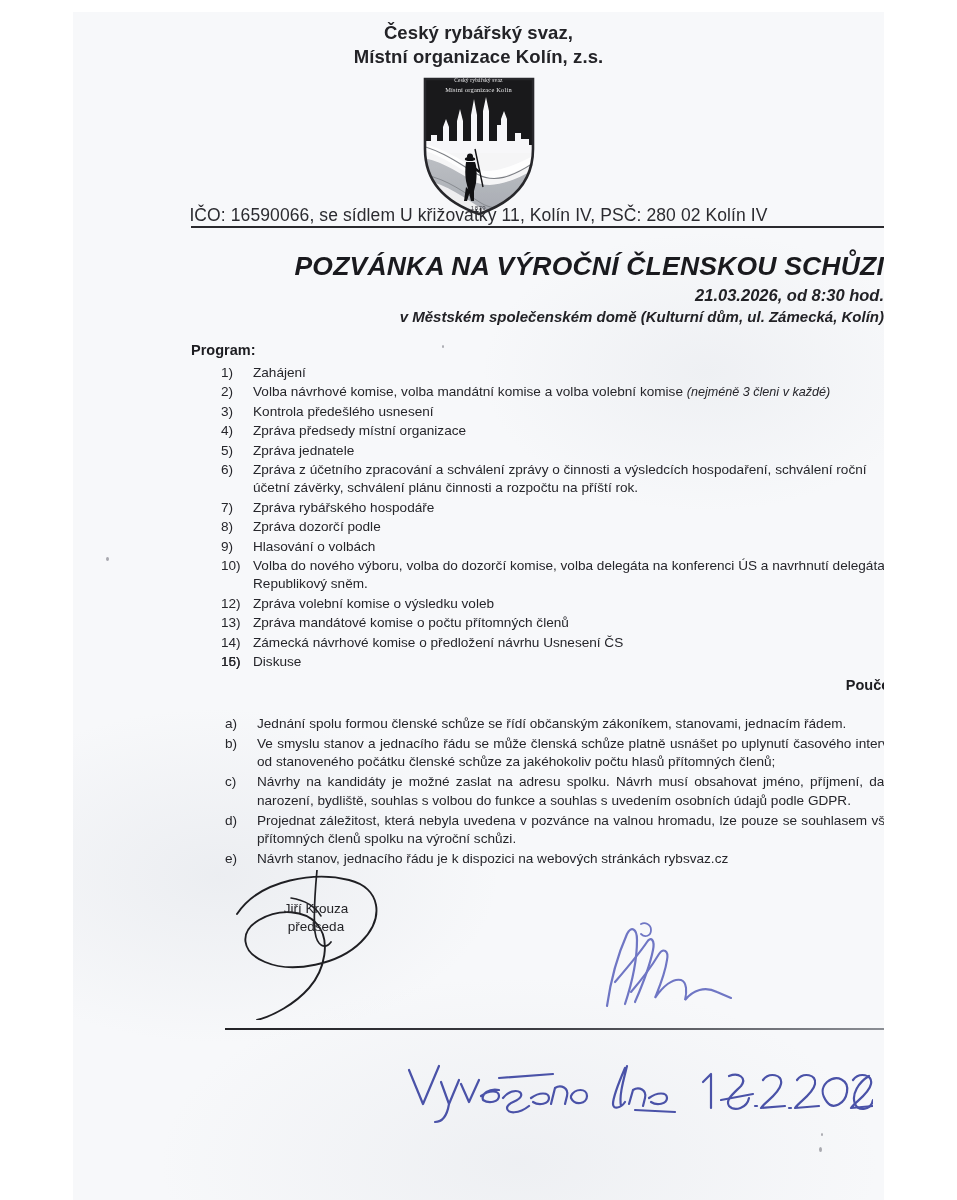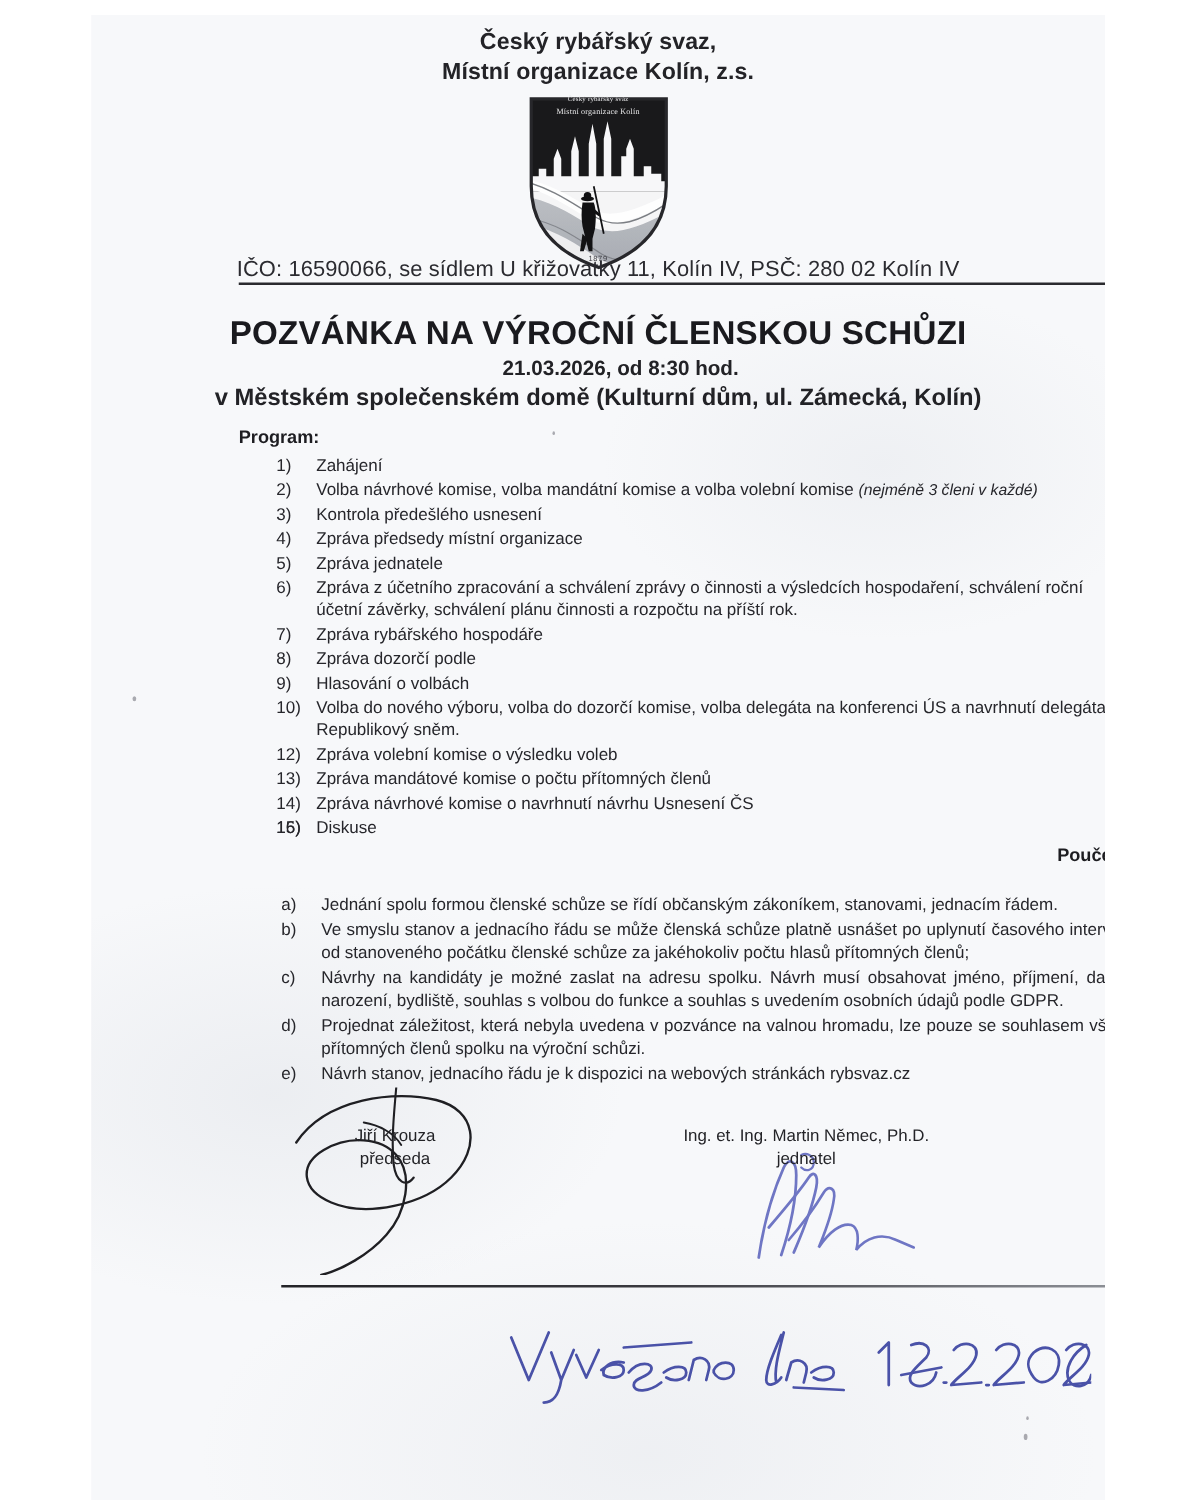--- a/index.html
+++ b/index.html
@@ -108,38 +108,39 @@
     font-weight: 400;
     color: #2b2b30;
     letter-spacing: 0.1px;
   }
 
   
   .title-block {
     position: absolute;
     left: 0; right: 0;
     top: 240px;
-    text-align: center;
+    text-align: right;
+    font-style: italic;
   }
   .title-main {
     font-size: 26.5px;
     font-weight: 700;
     letter-spacing: 0.2px;
     color: #1a1a1e;
     line-height: 1.12;
   }
   .title-sub1 {
     font-size: 16.5px;
     font-weight: 700;
     margin-top: 4px;
     color: #222226;
     padding-left: 36px;
   }
   .title-sub2 {
-    font-size: 19px;
+    font-size: 15px;
     font-weight: 700;
     margin-top: 3px;
     color: #222226;
   }
 
   
   .section {
     position: absolute;
     left: 118px;
     width: 716px;
@@ -309,21 +310,21 @@
         <li><span class="marker">3)</span><span>Kontrola předešlého usnesení</span></li>
         <li><span class="marker">4)</span><span>Zpráva předsedy místní organizace</span></li>
         <li><span class="marker">5)</span><span>Zpráva jednatele</span></li>
         <li><span class="marker">6)</span><span>Zpráva z účetního zpracování a schválení zprávy o činnosti a výsledcích hospodaření, schválení roční účetní závěrky, schválení plánu činnosti a rozpočtu na příští rok.</span></li>
         <li><span class="marker">7)</span><span>Zpráva rybářského hospodáře</span></li>
         <li><span class="marker">8)</span><span>Zpráva dozorčí podle</span></li>
         <li><span class="marker">9)</span><span>Hlasování o volbách</span></li>
         <li class="wide"><span class="marker">10)</span><span>Volba do nového výboru, volba do dozorčí komise, volba delegáta na konferenci ÚS a navrhnutí delegáta na Republikový sněm.</span></li>
         <li class="wide"><span class="marker">12)</span><span>Zpráva volební komise o výsledku voleb</span></li>
         <li class="wide"><span class="marker">13)</span><span>Zpráva mandátové komise o počtu přítomných členů</span></li>
-        <li class="wide"><span class="marker">14)</span><span>Zpráva návrhové komise o navrhnutí návrhu Usnesení ČS</span></li>
+        <li class="wide"><span class="marker">14)</span><span>Zámecká návrhové komise o předložení návrhu Usnesení ČS</span></li>
         <li class="wide"><span class="marker">15)</span></li>
         <li class="wide"><span class="marker">16)</span><span>Diskuse</span></li>
       </ol>
   </div>
 
   <div class="section section-pouceni">
     <div class="section-heading">Poučení:</div>
     <ol class="items" id="instructions-list">
         <li><span class="marker">a)</span><span>Jednání spolu formou členské schůze se řídí občanským zákoníkem, stanovami, jednacím řádem.</span></li>
         <li><span class="marker">b)</span><span>Ve smyslu stanov a jednacího řádu se může členská schůze platně usnášet po uplynutí časového intervalu od stanoveného počátku členské schůze za jakéhokoliv počtu hlasů přítomných členů;</span></li>
@@ -349,24 +350,20 @@
       <path d="M38 72 C50 58 60 44 66 34 C70 28 76 30 74 40 C72 54 66 68 62 78
                C70 66 80 58 88 60 C94 62 94 72 92 80 C100 70 112 66 124 72 L138 78" fill="none" stroke="#6f76c4" stroke-width="2.1" stroke-linecap="round"></path>
       <path d="M48 4 C52 2 58 4 58 10 C58 16 52 18 48 14" fill="none" stroke="#6f76c4" stroke-width="1.8" stroke-linecap="round"></path>
     </svg>
 
     <div class="sig sig-left">
       <div>Jiří Krouza</div>
       <div>předseda</div>
     </div>
 
-    <div class="sig sig-right">
-      <div>Ing. et. Ing. Martin Němec, Ph.D.</div>
-      <div>jednatel</div>
-    </div>
   </div>
 
   <hr class="rule-bottom">
 
   <div class="posted">
     <svg width="470" height="80" viewBox="0 0 470 80">
       <g fill="none" stroke="#4a52a8" stroke-width="2.2" stroke-linecap="round" stroke-linejoin="round">
 
         <path d="M6 10 L20 44 L36 6"></path>
 

